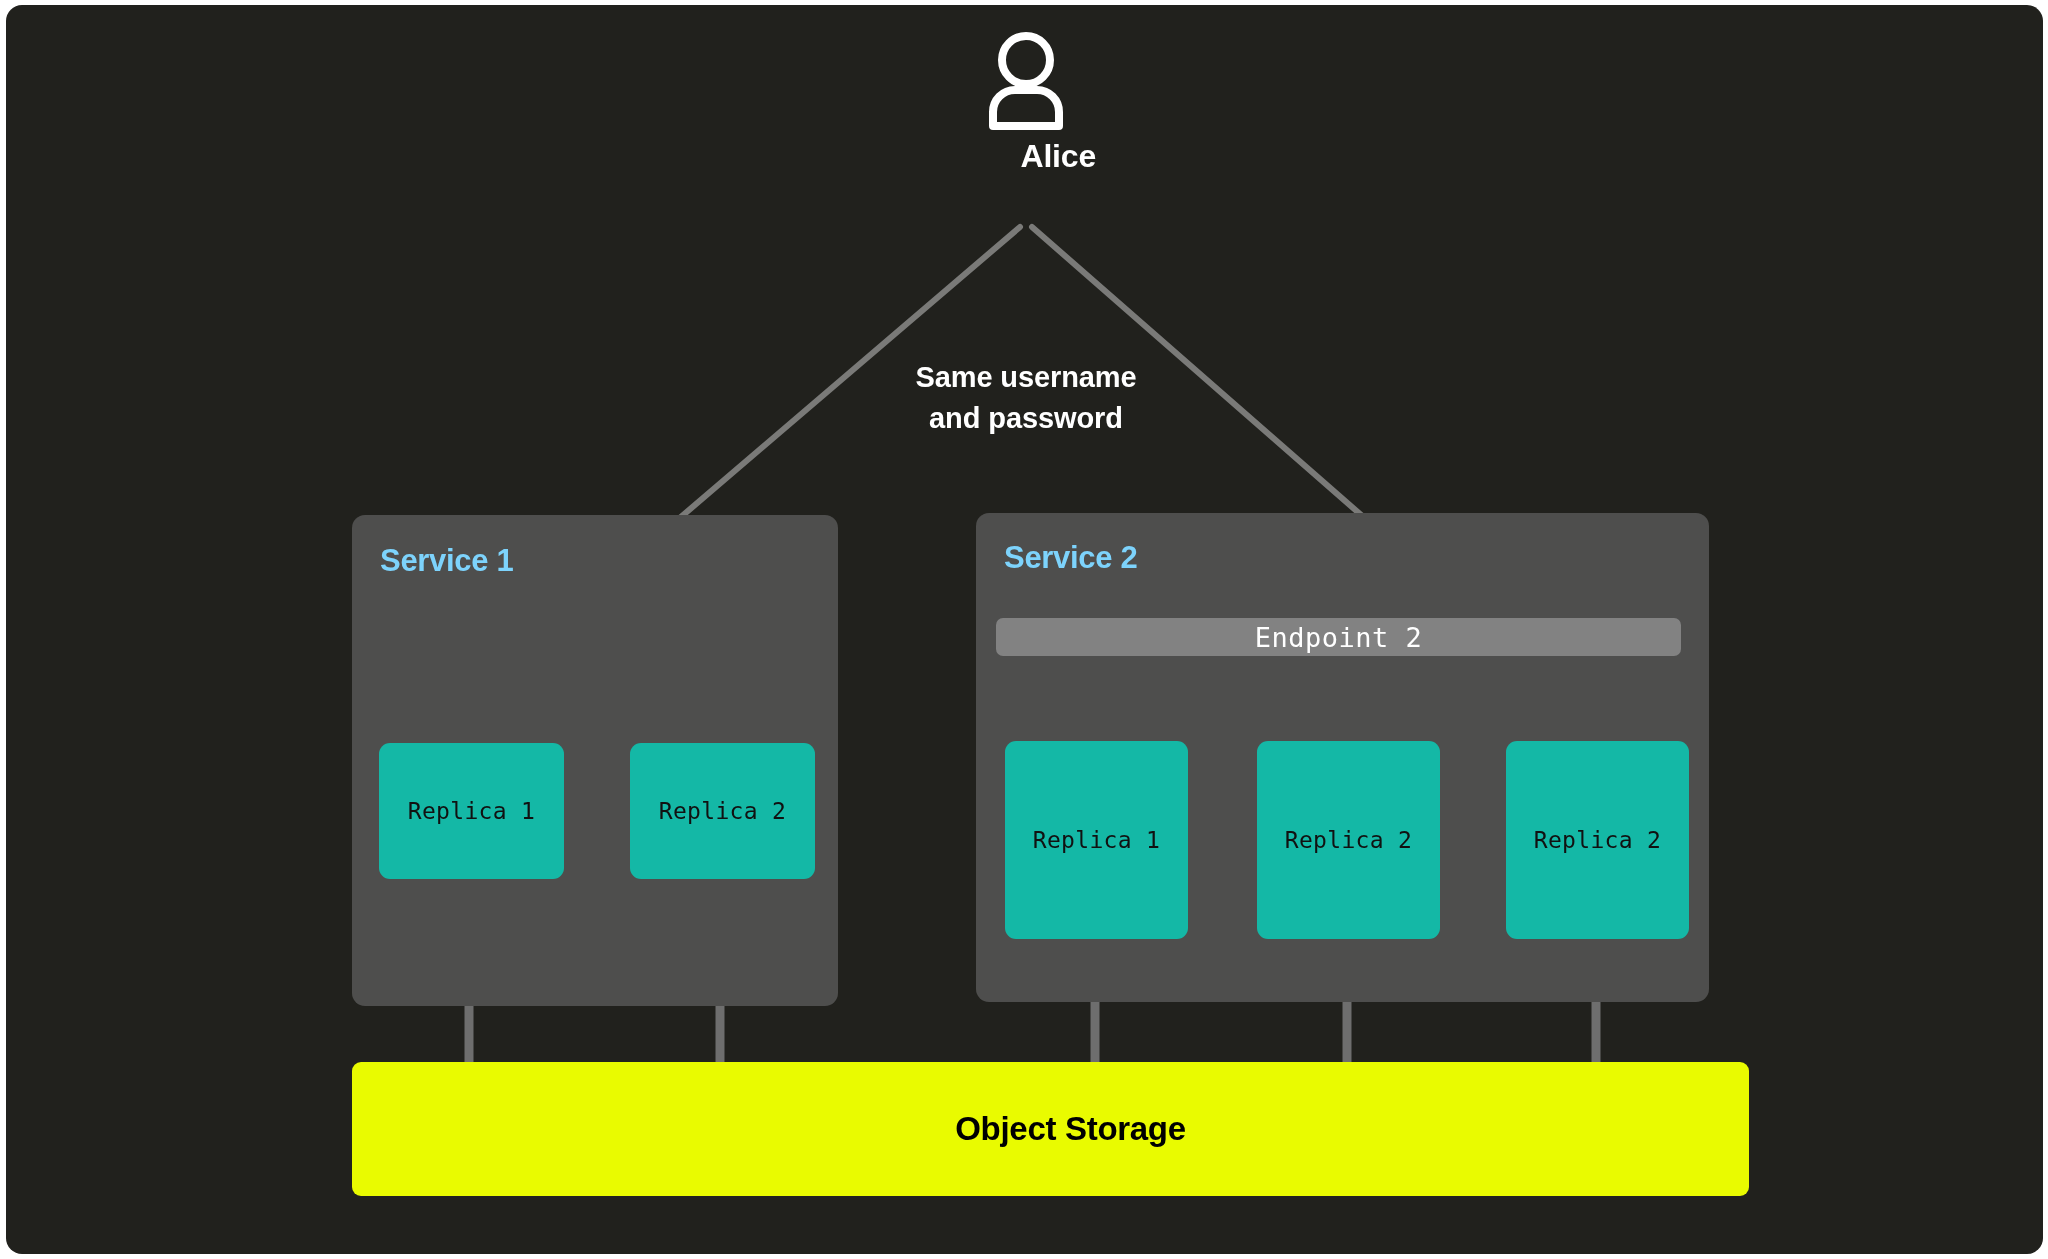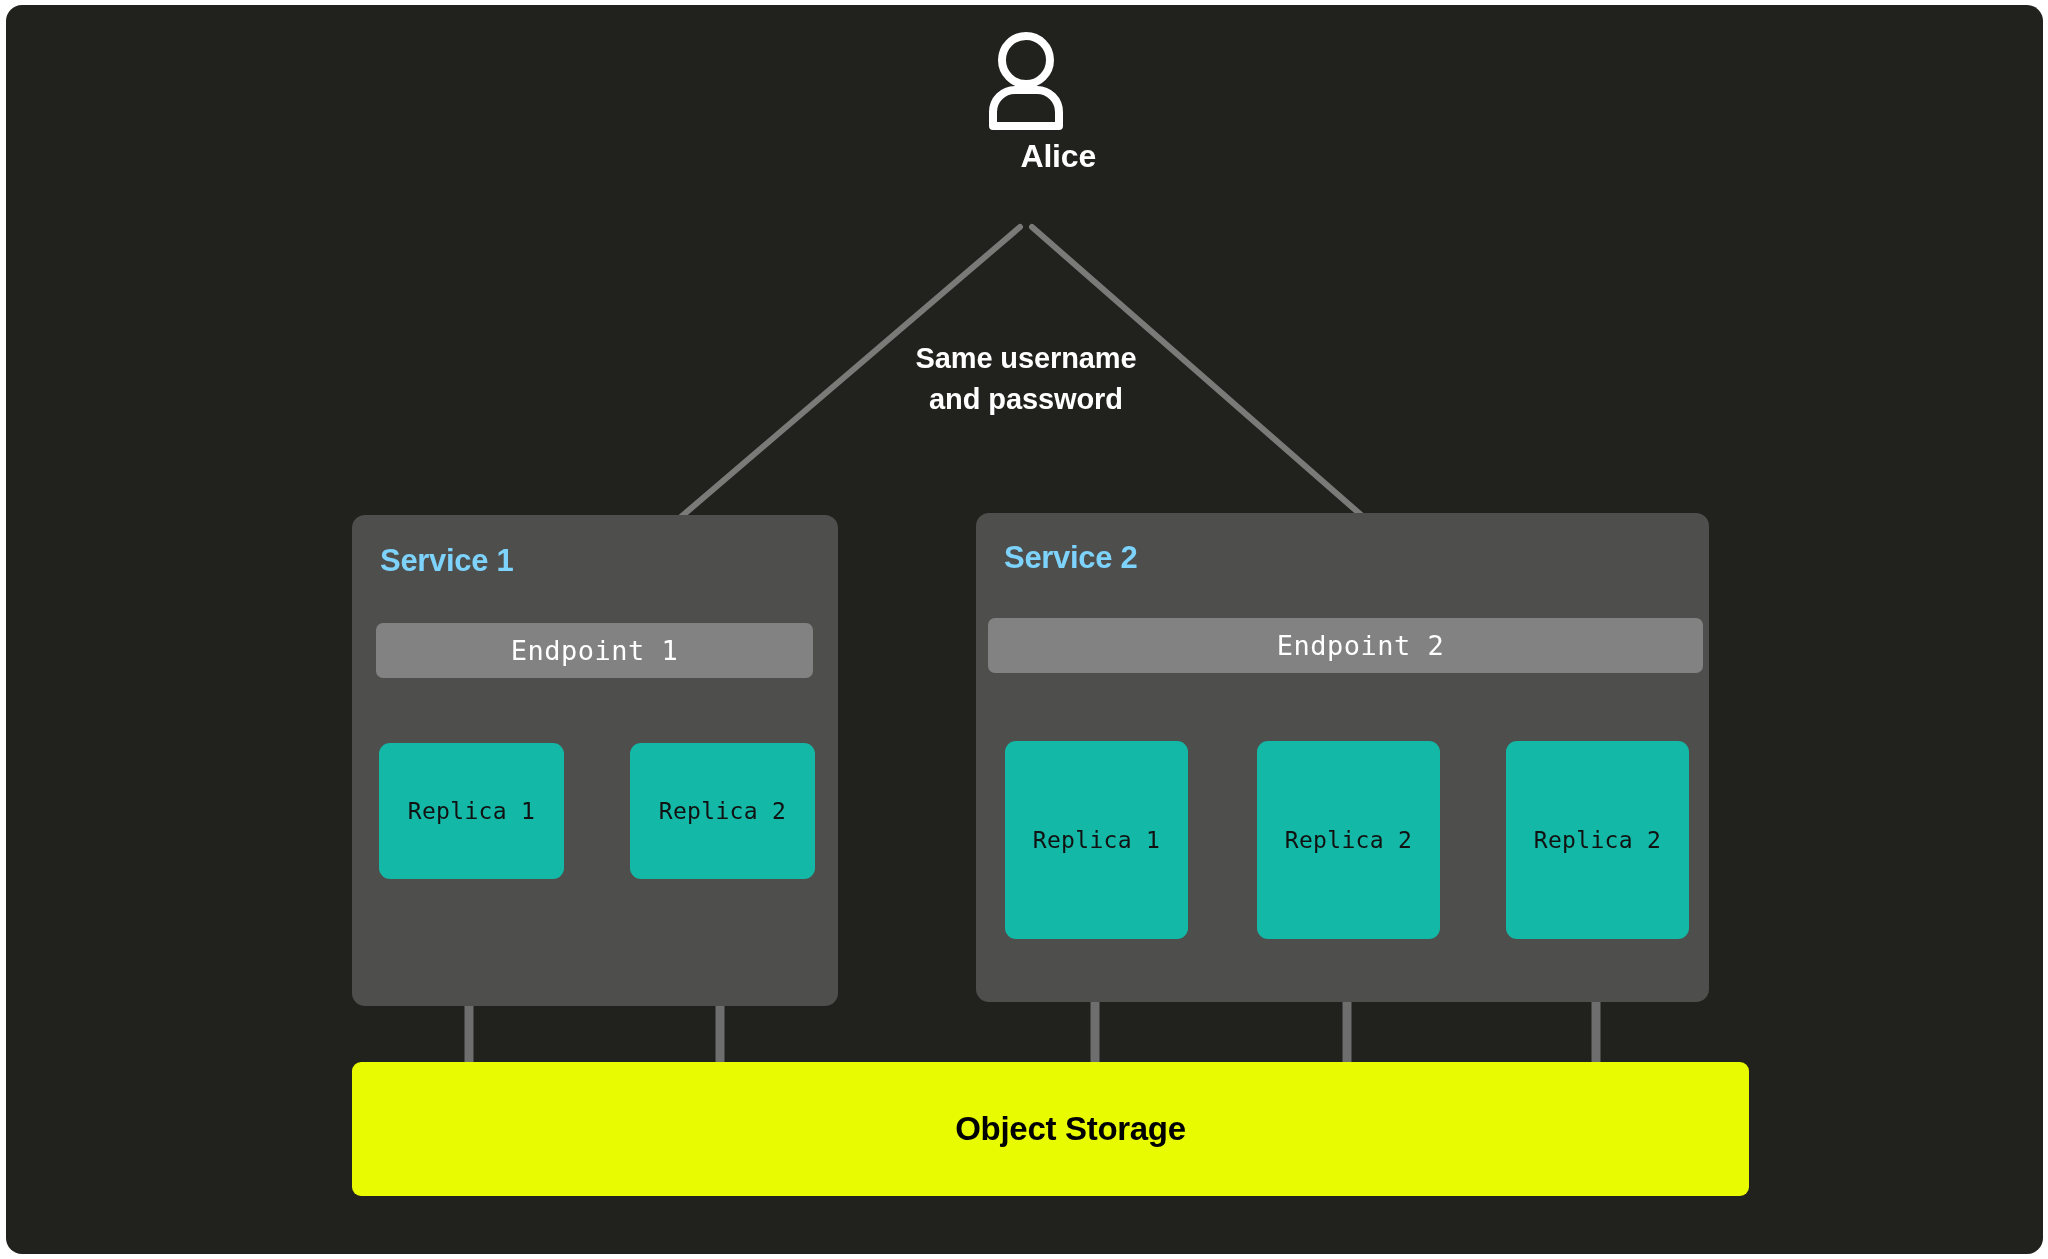--- a/index.html
+++ b/index.html
@@ -52,21 +52,21 @@
     color: #ffffff;
     font-size: 32px;
     font-weight: bold;
     letter-spacing: -0.2px;
   }
 
   
   #edge-caption {
     position: absolute;
     left: 810px;
-    top: 333px;
+    top: 352px;
     width: 420px;
     text-align: center;
     color: #ffffff;
     font-size: 29px;
     font-weight: bold;
     line-height: 41px;
     letter-spacing: -0.1px;
   }
 
   
@@ -96,21 +96,21 @@
     border-radius: 7px;
     color: #ffffff;
     font-family: "DejaVu Sans Mono", monospace;
     font-size: 27px;
     display: flex;
     align-items: center;
     justify-content: center;
     letter-spacing: 0.5px;
   }
   #service-1 .endpoint { left: 24px; top: 108px; width: 437px; height: 55px; }
-  #service-2 .endpoint { left: 12px; top: 105px; width: 685px; height: 55px; padding-left: 30px; }
+  #service-2 .endpoint { left: 20px; top: 105px; width: 685px; height: 38px; }
 
   
   .replica {
     position: absolute;
     background: #14b8a6;
     border-radius: 11px;
     color: #111111;
     font-family: "DejaVu Sans Mono", monospace;
     font-size: 23px;
     display: flex;
@@ -182,21 +182,20 @@
     <span class="name">Alice</span>
   </div>
 
   <div id="edge-caption">
     <div>Same username</div>
     <div>and password</div>
   </div>
 
   <div id="service-1" class="service-panel">
     <div class="service-title">Service 1</div>
-    <div class="endpoint">Endpoint 1</div>
     <div id="s1-r1" class="replica">Replica 1</div>
     <div id="s1-r2" class="replica">Replica 2</div>
   </div>
 
   <div id="service-2" class="service-panel">
     <div class="service-title">Service 2</div>
     <div class="endpoint">Endpoint 2</div>
     <div id="s2-r1" class="replica">Replica 1</div>
     <div id="s2-r2" class="replica">Replica 2</div>
     <div id="s2-r3" class="replica">Replica 2</div>

